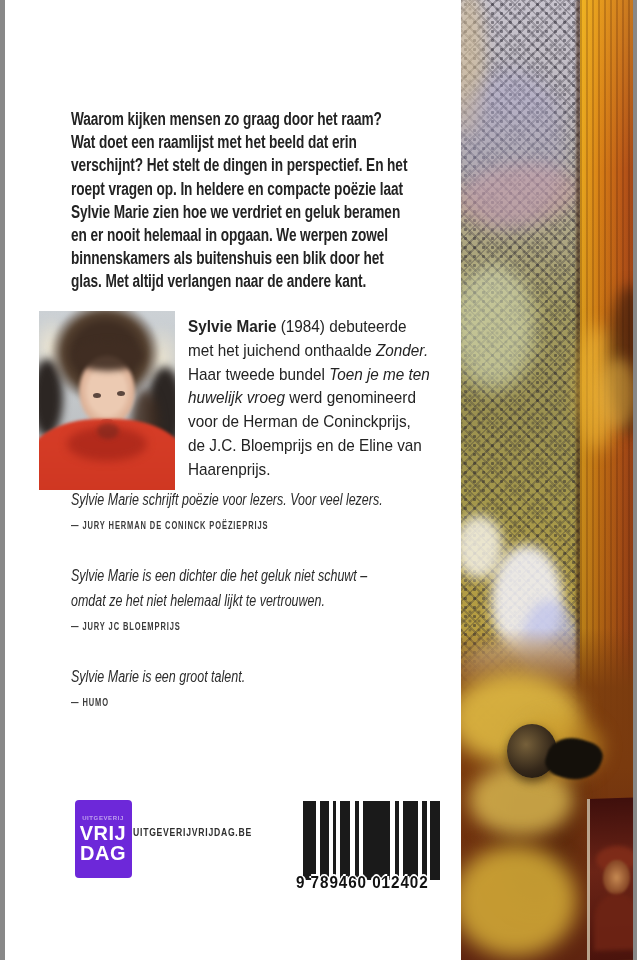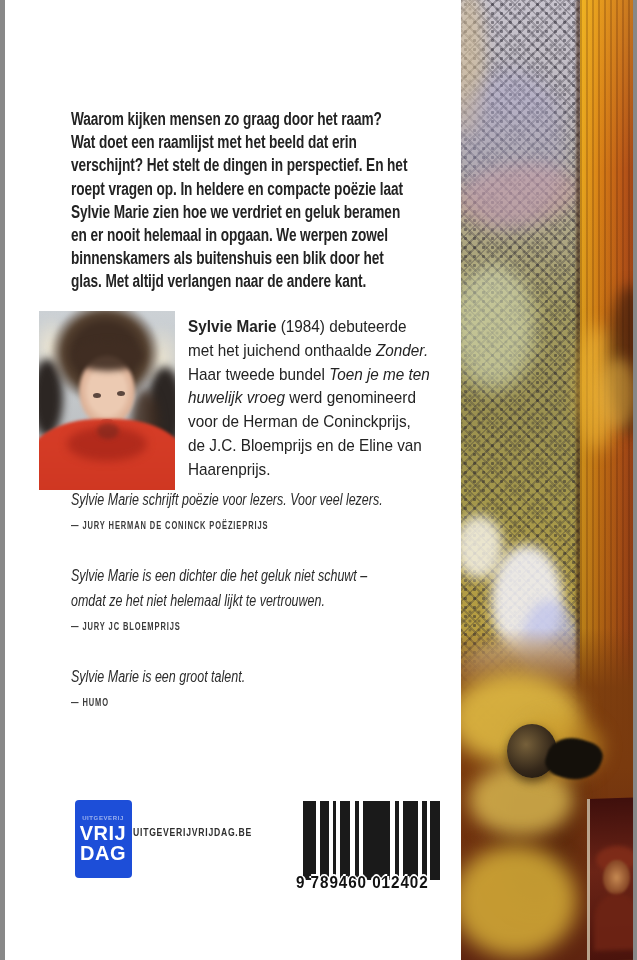--- a/index.html
+++ b/index.html
@@ -194,21 +194,21 @@
   <div class="quotes">
     <div class="quote sxt">Sylvie Marie schrijft poëzie voor lezers. Voor veel lezers.</div>
     <div class="attr">— JURY HERMAN DE CONINCK POËZIEPRIJS</div>
     <div class="quote sxt">Sylvie Marie is een dichter die het geluk niet schuwt –
 omdat ze het niet helemaal lijkt te vertrouwen.</div>
     <div class="attr">— JURY JC BLOEMPRIJS</div>
     <div class="quote sxt">Sylvie Marie is een groot talent.</div>
     <div class="attr">— HUMO</div>
   </div>
 
-  <div class="logo" style="background: #1d4ed8;">
+  <div class="logo" style="background: #6d28d9;">
     <div class="logo-top">UITGEVERIJ</div>
     <div class="logo-line">VRIJ</div>
     <div class="logo-line">DAG</div>
   </div>
   <div class="website">UITGEVERIJVRIJDAG.BE</div>
 
   <div class="barcode">
     <svg width="137" height="79" viewBox="0 0 137 79" preserveAspectRatio="none">
       <rect x="0" y="0" width="13" height="79" fill="#1a1a1a"></rect>
       <rect x="17" y="0" width="9" height="79" fill="#1a1a1a"></rect>

